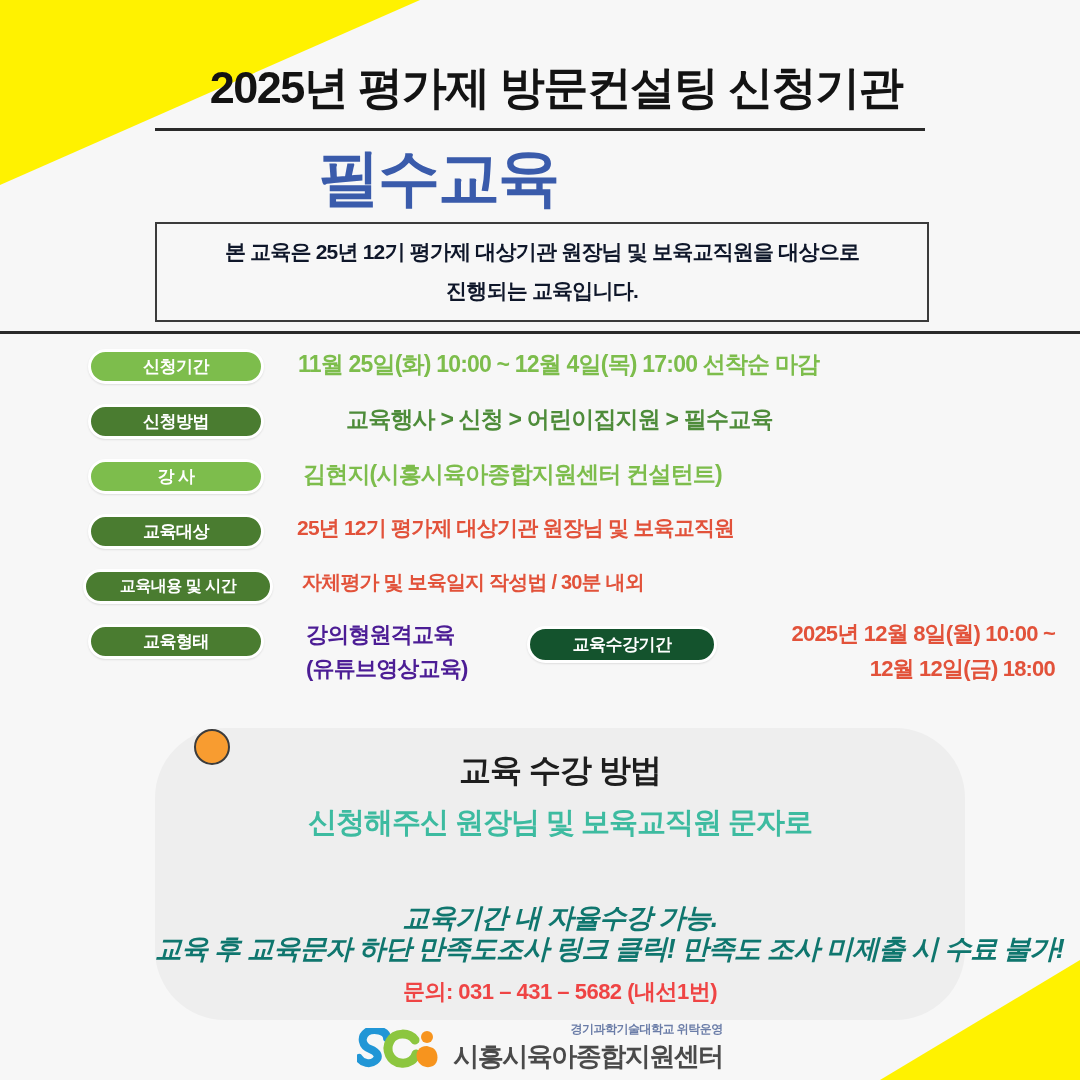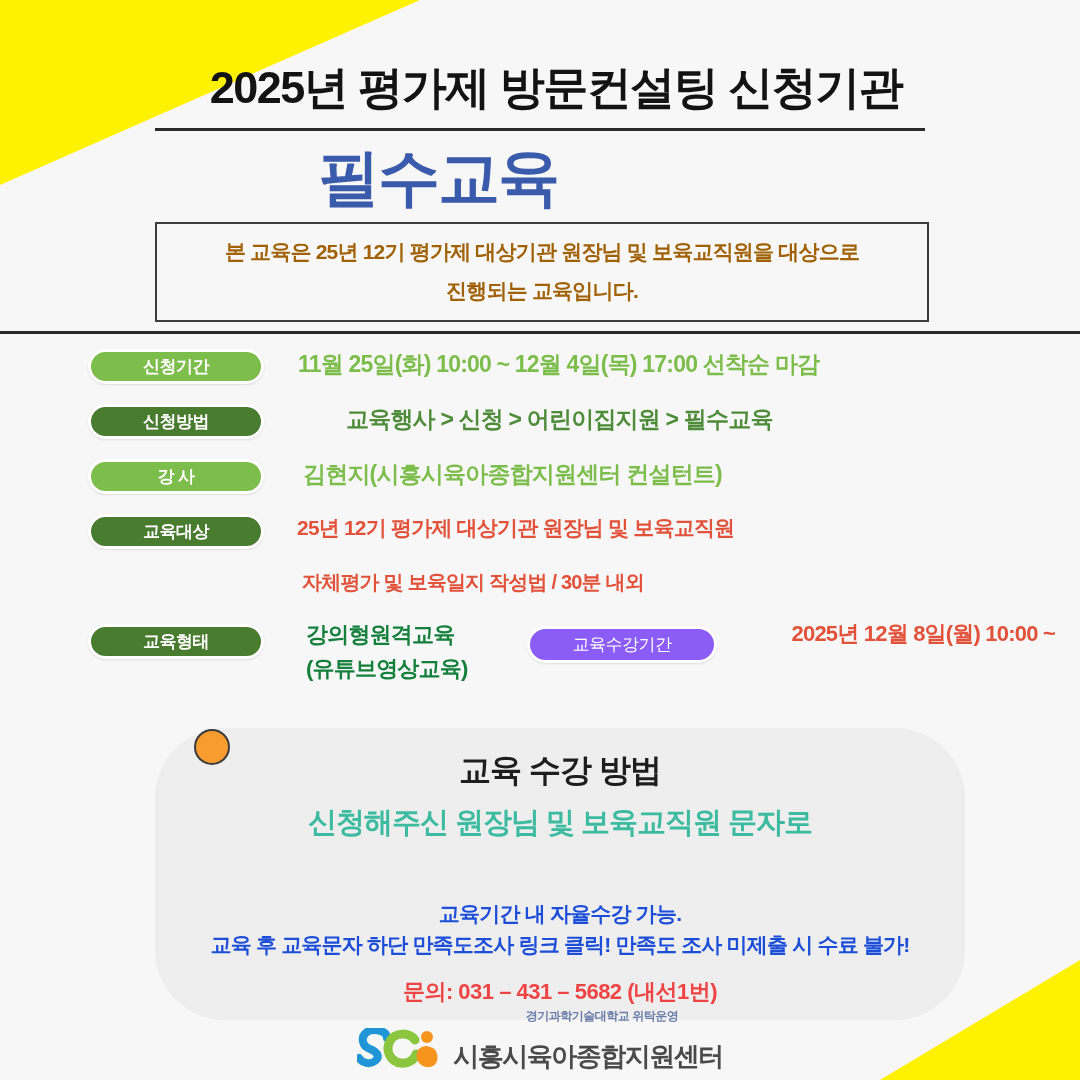--- a/index.html
+++ b/index.html
@@ -78,21 +78,21 @@
     border: 2px solid #3b3b3b;
     background: #f7f7f7;
     display: flex;
     flex-direction: column;
     align-items: center;
     justify-content: center;
   }
   .notice-line {
     font-size: 21px;
     font-weight: 700;
-    color: #a16207;
+    color: #0f172a;
     letter-spacing: -0.8px;
     line-height: 1.85;
     white-space: nowrap;
   }
   #section-rule {
     position: absolute;
     left: 0; top: 331px;
     width: 1080px; height: 0;
     border-top: 3px solid #2a2a2a;
   }
@@ -151,41 +151,41 @@
   #row-3 .row-text { left: 297px; font-size: 21px; }
   #row-4 .row-text { left: 302px; font-size: 20px; }
 
   
   #row-5 { height: 100px; }
   #row-5 .mode-text {
     position: absolute;
     left: 306px; top: -2px;
     font-size: 22px;
     font-weight: 700;
-    color: #15803d;
+    color: #4c1d95;
     line-height: 1.55;
     letter-spacing: -0.8px;
     white-space: nowrap;
   }
   #pill-period2 {
     position: absolute;
     left: 527px;
     top: 6px;
     width: 190px;
     height: 37px;
     border-radius: 21px;
     border: 3px solid #ffffff;
     box-sizing: border-box;
-    background: #8b5cf6;
+    background: #14532d;
     display: flex;
     align-items: center;
     justify-content: center;
     color: #ffffff;
     font-size: 17px;
-    font-weight: 400;
+    font-weight: 700;
     letter-spacing: -0.5px;
     white-space: nowrap;
     box-shadow: 0 1px 2px rgba(0,0,0,0.10);
   }
   #period2-text {
     position: absolute;
     left: 735px; top: -4px;
     width: 320px;
     text-align: right;
     font-size: 22px;
@@ -235,25 +235,26 @@
     letter-spacing: -1px;
     white-space: nowrap;
   }
   #howto-teal-0 { top: 803px; }
   #howto-teal-1 { top: 843px; }
   .howto-red {
     position: absolute;
     left: 155px;
     width: 810px;
     text-align: center;
-    font-size: 21px;
-    font-weight: 700;
-    color: #1d4ed8;
-    letter-spacing: -0.8px;
-    white-space: nowrap;
+    font-size: 27px;
+    font-weight: 700;
+    color: #0f766e;
+    letter-spacing: -0.8px;
+    white-space: nowrap;
+    font-style: italic;
   }
   #howto-red-0 { top: 900px; }
   #howto-red-1 { top: 931px; }
   #howto-contact {
     position: absolute;
     left: 155px; top: 977px;
     width: 810px;
     text-align: center;
     font-size: 22px;
     font-weight: 700;
@@ -273,23 +274,22 @@
   }
   #logo-wrap {
     display: flex;
     align-items: flex-end;
     gap: 10px;
   }
   #logo-mark { display: block; }
   #logo-text-wrap {
     display: flex;
     flex-direction: column;
-    align-items: center;
+    align-items: flex-end;
     padding-bottom: 2px;
-    gap: 13px;
   }
   #logo-sub {
     font-size: 12px;
     font-weight: 700;
     color: #6b7da8;
     letter-spacing: -0.5px;
     margin-left: 28px;
     margin-bottom: 1px;
     white-space: nowrap;
   }
@@ -337,32 +337,34 @@
       <div class="pill light">강    사</div>
       <div class="row-text txt-light-green">김현지(시흥시육아종합지원센터 컨설턴트)</div>
     </div>
 
     <div class="info-row" id="row-3">
       <div class="pill dark">교육대상</div>
       <div class="row-text txt-red">25년 12기 평가제 대상기관 원장님 및 보육교직원</div>
     </div>
 
     <div class="info-row" id="row-4">
+      <div class="pill dark wide">교육내용 및 시간</div>
       <div class="row-text txt-red">자체평가 및 보육일지 작성법 / 30분 내외</div>
     </div>
 
     <div class="info-row" id="row-5">
       <div class="pill dark">교육형태</div>
       <div class="mode-text">
         <div>강의형원격교육</div>
         <div>(유튜브영상교육)</div>
       </div>
       <div id="pill-period2">교육수강기간</div>
       <div id="period2-text">
         <div>2025년 12월 8일(월) 10:00 ~</div>
+        <div>12월 12일(금) 18:00</div>
       </div>
     </div>
 
   </div>
 
   <div id="howto-panel"></div>
   <div id="howto-dot"></div>
   <div id="howto-title">교육 수강 방법</div>
   <div class="howto-teal" id="howto-teal-0">신청해주신 원장님 및 보육교직원 문자로</div>
   <div class="howto-red" id="howto-red-0">교육기간 내 자율수강 가능.</div>

